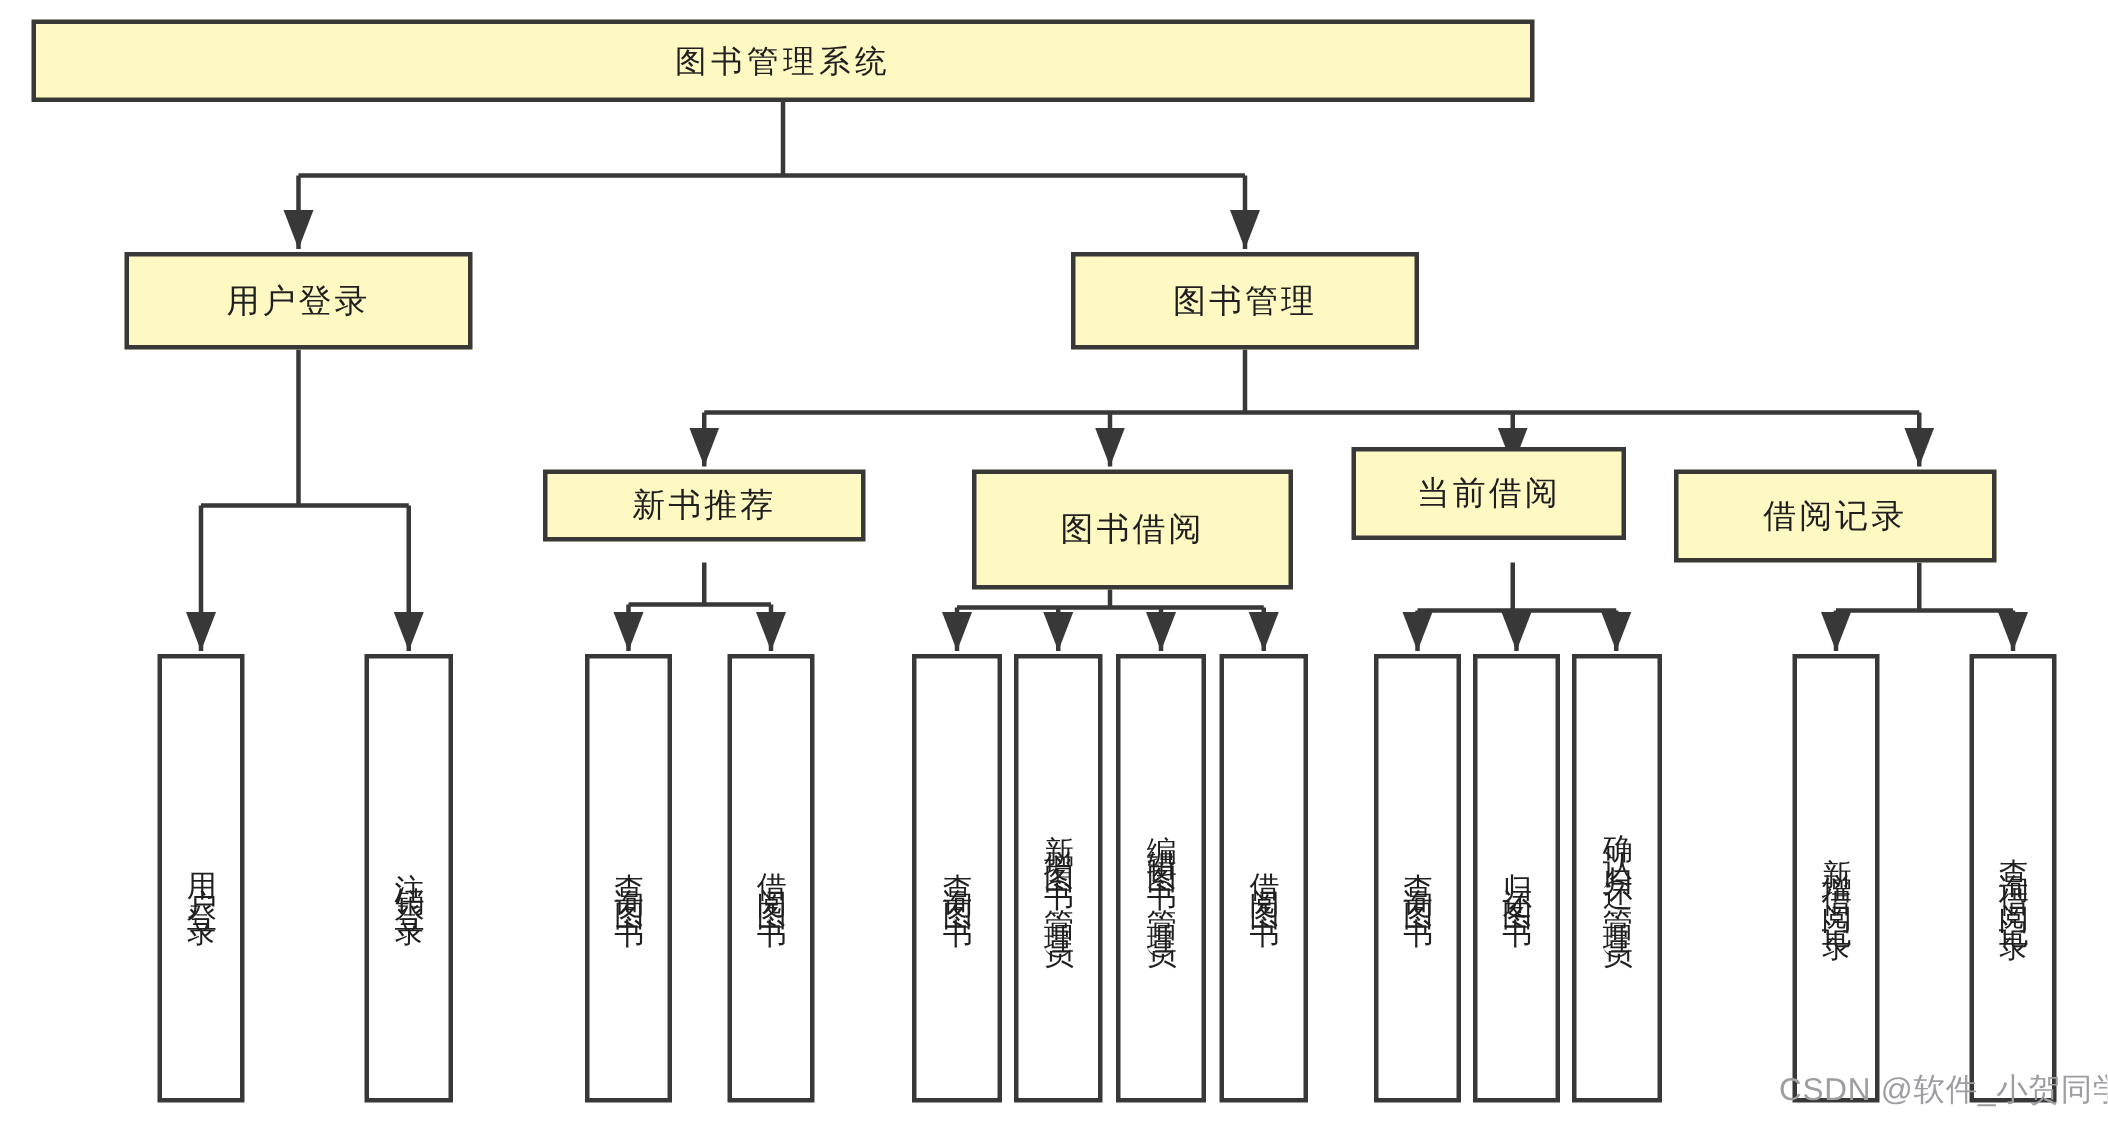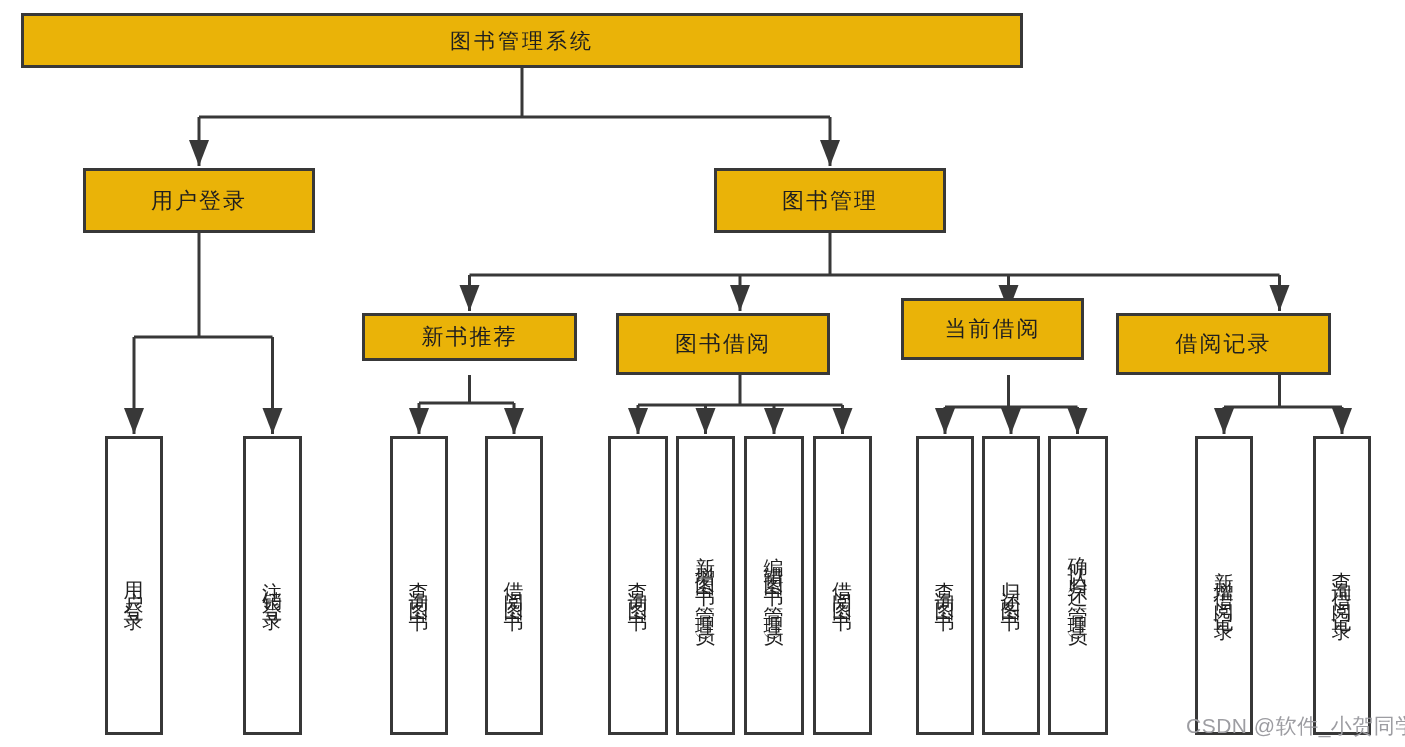--- a/index.html
+++ b/index.html
@@ -16,21 +16,21 @@
     height:747px;
     background:var(--bg);
     font-family:"Liberation Sans","DejaVu Sans",sans-serif;
     overflow:hidden;
   }
   #edges{position:absolute;left:0;top:0;}
   .hbox{
     position:absolute;
     box-sizing:border-box;
     border:3px solid var(--border);
-    background:#eab308;
+    background:#fef9c3;
     display:flex;
     align-items:center;
     justify-content:center;
     font-size:22px;
     letter-spacing:2px;
     color:var(--text);
     white-space:nowrap;
   }
   .rootbox{font-size:21px;letter-spacing:3px;}
   .vbox{
@@ -107,21 +107,21 @@
       <path d="M1342,407 V434" marker-end="url(#arrow)"></path>
     </g>
   </svg>
 
   <div class="hbox rootbox" style="left:21px;top:13px;width:1002px;height:55px;">图书管理系统</div>
 
   <div class="hbox" style="left:83px;top:168px;width:232px;height:65px;">用户登录</div>
   <div class="hbox" style="left:714px;top:168px;width:232px;height:65px;">图书管理</div>
 
   <div class="hbox" style="left:362px;top:313px;width:215px;height:48px;">新书推荐</div>
-  <div class="hbox" style="left:616px;top:313px;width:214px;height:62px;">图书借阅</div>
+  <div class="hbox" style="left:648px;top:313px;width:214px;height:80px;">图书借阅</div>
   <div class="hbox" style="left:901px;top:298px;width:183px;height:62px;">当前借阅</div>
   <div class="hbox" style="left:1116px;top:313px;width:215px;height:62px;">借阅记录</div>
 
   <div class="vbox" style="left:105px;top:436px;width:58px;height:299px;">
     <span class="vtext">用户登录</span>
   </div>
   <div class="vbox" style="left:243px;top:436px;width:59px;height:299px;">
     <span class="vtext">注销登录</span>
   </div>
 

